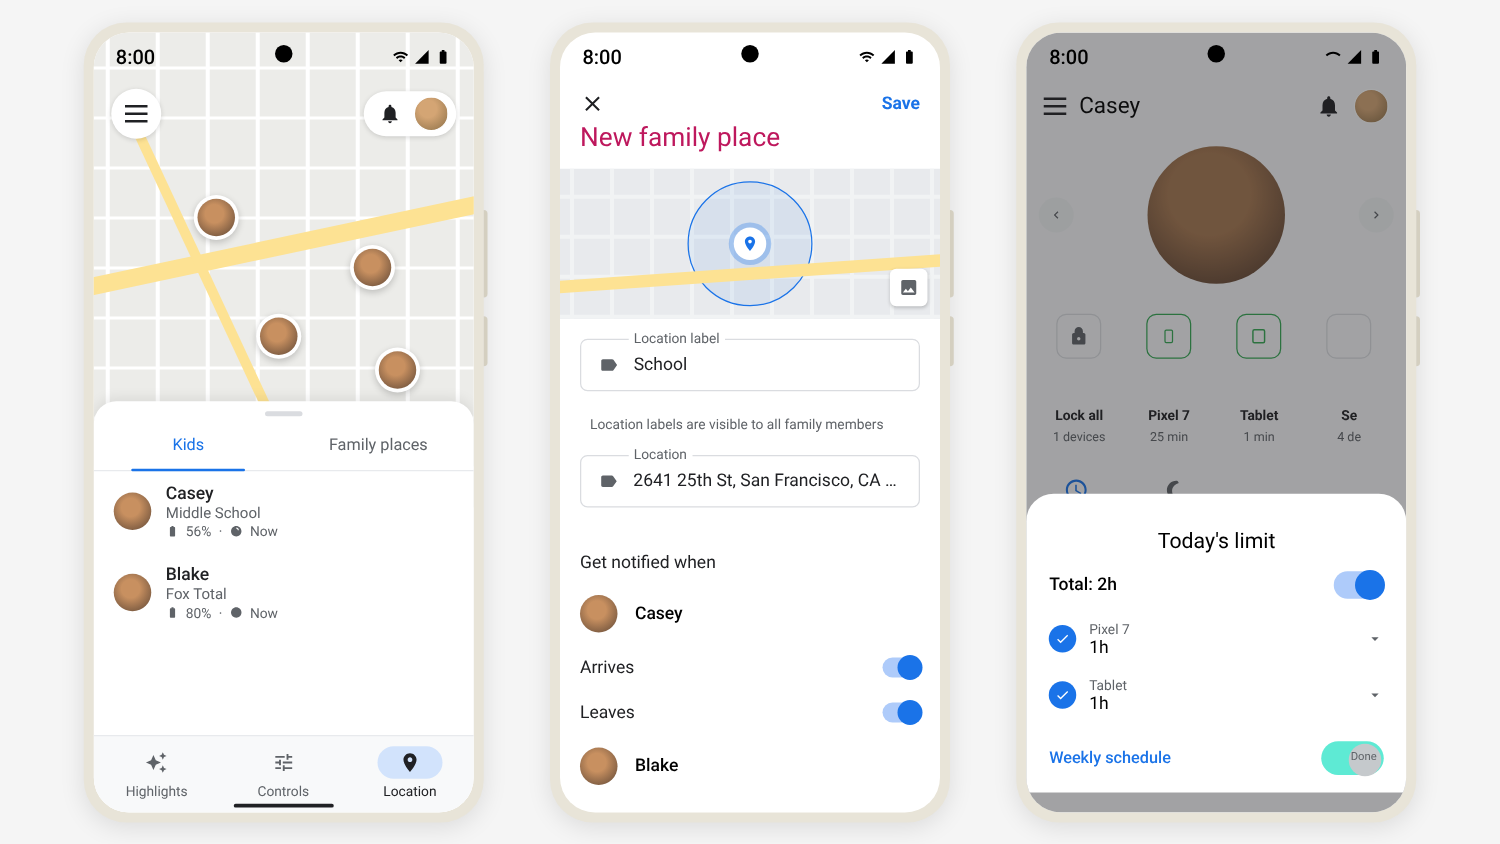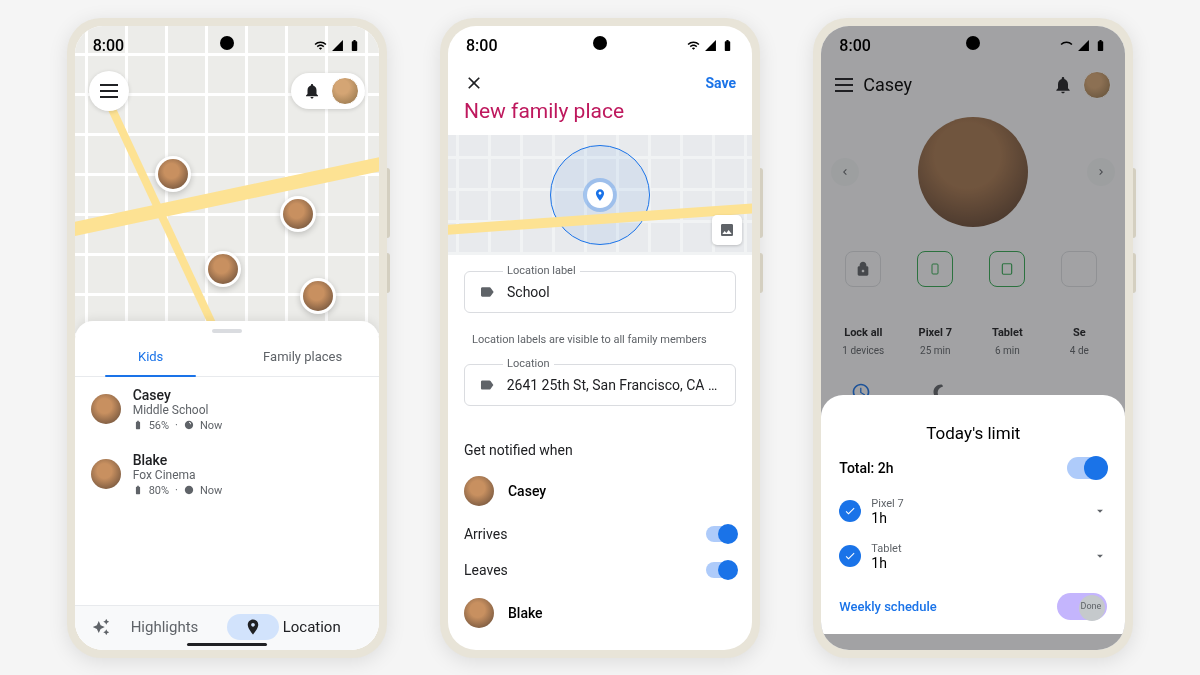--- a/index.html
+++ b/index.html
@@ -214,24 +214,24 @@
   .kid-status { font-size: 11px; color: #5f6368; display: flex; gap: 6px; align-items: center; margin-top: 2px;}
 
   .bottom-nav {
     display: flex;
     border-top: 1px solid #e8eaed;
     background: #f8f9fa;
   }
   .nav-item {
     flex: 1;
     display: flex;
-    flex-direction: row;
+    flex-direction: column;
     align-items: center;
     padding: 8px 0 10px;
-    font-size: 15px;
+    font-size: 11px;
     color: #5f6368;
     gap: 4px;
   }
   .nav-item.active .nav-icon-wrap {
     background: #d2e3fc;
   }
   .nav-item.active { color: #202124; }
   .nav-icon-wrap {
     width: 52px; height: 26px;
     border-radius: 14px;
@@ -490,21 +490,21 @@
 
   .p3-footer {
     display: flex;
     justify-content: space-between;
     align-items: center;
     margin-top: 14px;
   }
   .weekly-link { color: #1a73e8; font-size: 13px; font-weight: 500; }
   .done-pill {
     width: 50px; height: 27px;
-    background: #c4b5fd;
+    background: #5eead4;
     border-radius: 16px;
     position: relative;
   }
   .done-pill::after {
     content: "";
     position: absolute;
     right: 2px; top: 2px;
     width: 26px; height: 26px;
     background: #c5c9cc;
     border-radius: 50%;
@@ -609,41 +609,49 @@
                 <path fill="#5f6368" d="M12 2C6.48 2 2 6.48 2 12s4.48 10 10 10 10-4.48 10-10S17.52 2 12 2zm0 3c2.76 0 5 2.24 5 5h-2c0-1.66-1.34-3-3-3V5z"></path>
               </svg>
             <span>Now</span>
           </div>
         </div>
       </div>
       <div class="kid-row">
         <div class="kid-avatar"></div>
         <div class="kid-info">
           <span class="kid-name">Blake</span>
-          <span class="kid-place">Fox Cinema</span>
+          <span class="kid-place">Fox Total</span>
           <div class="kid-status">
             <svg width="10" height="10" viewBox="0 0 24 24">
                 <path fill="#5f6368" d="M15.67 4H14V2h-4v2H8.33C7.6 4 7 4.6 7 5.33v15.33C7 21.4 7.6 22 8.33 22h7.33c.74 0 1.34-.6 1.34-1.33V5.33C17 4.6 16.4 4 15.67 4z"></path>
               </svg>
             <span>80%</span> ·
             <svg width="10" height="10" viewBox="0 0 24 24">
                 <path fill="#5f6368" d="M12 2C6.48 2 2 6.48 2 12s4.48 10 10 10 10-4.48 10-10S17.52 2 12 2z"></path>
               </svg>
             <span>Now</span>
           </div>
         </div>
       </div>
       <div class="bottom-nav" style="margin-top:auto;">
         <div class="nav-item">
           <div class="nav-icon-wrap">
               <svg width="18" height="18" viewBox="0 0 24 24">
                 <path fill="#5f6368" d="M19 9l1.25-2.75L23 5l-2.75-1.25L19 1l-1.25 2.75L15 5l2.75 1.25L19 9zm-7.5.5L9 4 6.5 9.5 1 12l5.5 2.5L9 20l2.5-5.5L17 12l-5.5-2.5zM19 15l-1.25 2.75L15 19l2.75 1.25L19 23l1.25-2.75L23 19l-2.75-1.25L19 15z"></path>
               </svg>
             </div>
           <span>Highlights</span>
+        </div>
+        <div class="nav-item">
+          <div class="nav-icon-wrap">
+              <svg width="18" height="18" viewBox="0 0 24 24">
+                <path fill="#5f6368" d="M3 17v2h6v-2H3zM3 5v2h10V5H3zm10 16v-2h8v-2h-8v-2h-2v6h2zM7 9v2H3v2h4v2h2V9H7zm14 4v-2H11v2h10zm-6-4h2V7h4V5h-4V3h-2v6z"></path>
+              </svg>
+            </div>
+          <span>Controls</span>
         </div>
         <div class="nav-item active">
           <div class="nav-icon-wrap">
               <svg width="18" height="18" viewBox="0 0 24 24">
                 <path fill="#202124" d="M12 2C8.13 2 5 5.13 5 9c0 5.25 7 13 7 13s7-7.75 7-13c0-3.87-3.13-7-7-7zm0 9.5c-1.38 0-2.5-1.12-2.5-2.5s1.12-2.5 2.5-2.5 2.5 1.12 2.5 2.5-1.12 2.5-2.5 2.5z"></path>
               </svg>
             </div>
           <span>Location</span>
         </div>
       </div>
@@ -794,21 +802,21 @@
           <span class="device-name">Pixel 7</span>
           <span class="device-sub">25 min</span>
         </div>
         <div class="device-card">
           <div class="device-icon-box green">
               <svg width="14" height="18" viewBox="0 0 24 24">
                 <rect x="4" y="3" width="16" height="18" rx="2" fill="none" stroke="currentColor" stroke-width="2"></rect>
               </svg>
             </div>
           <span class="device-name">Tablet</span>
-          <span class="device-sub">6 min</span>
+          <span class="device-sub">1 min</span>
         </div>
         <div class="device-card">
           <div class="device-icon-box"></div>
           <span class="device-name">Se</span>
           <span class="device-sub">4 de</span>
         </div>
       </div>
 
       <div class="time-chips">
         <svg width="20" height="20" viewBox="0 0 24 24">

